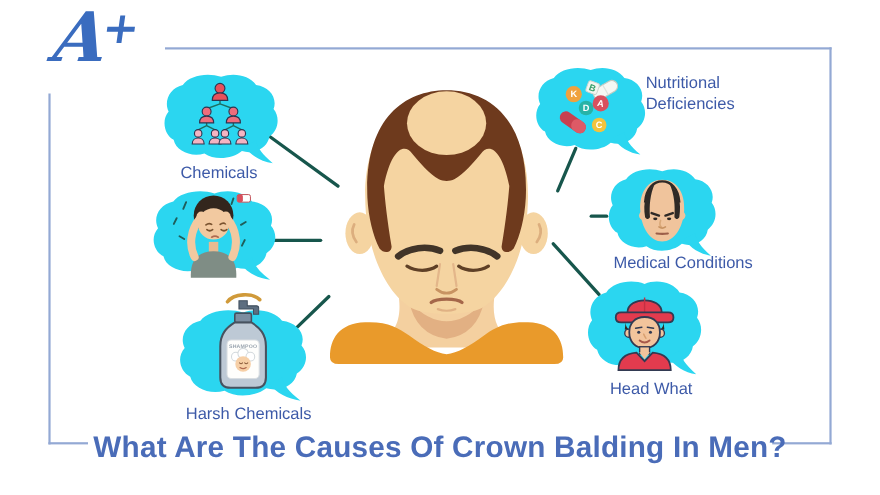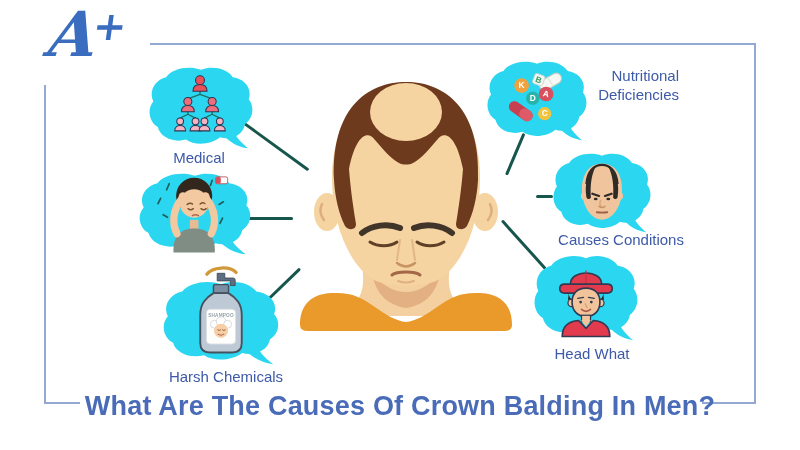--- a/index.html
+++ b/index.html
@@ -126,21 +126,21 @@
           <circle cx="43" cy="77" r="5.3"></circle>
             <path d="M34.5,92 C34.5,86 39,83.5 43,83.5 C47,83.5 51.5,86 51.5,92 Z"></path>
           <circle cx="57" cy="77" r="5.3"></circle>
             <path d="M48.5,92 C48.5,86 53,83.5 57,83.5 C61,83.5 65.5,86 65.5,92 Z"></path>
           <circle cx="81" cy="77" r="5.3"></circle>
             <path d="M72.5,92 C72.5,86 77,83.5 81,83.5 C85,83.5 89.5,86 89.5,92 Z"></path>
         </g>
       </g>
     </svg>
   </div>
-  <div class="lbl" style="left:144px;top:148px;width:110px;">Medical</div>
+  <div class="lbl" style="left:144px;top:148px;width:110px;">Chemicals</div>
 
   <div class="bubble" style="left:138px;top:170px;width:114px;height:88px;">
     <svg class="cloud" viewBox="0 0 140 120" preserveAspectRatio="none">
       <path class="cloud-fill" d="M70,8 C85,2 104,6 112,18 C128,20 138,34 133,48 C141,58 139,74 128,82 C126,96 110,105 95,100 C84,110 62,112 50,103 C34,108 16,100 13,86 C2,80 -2,62 7,51 C1,38 8,22 24,18 C32,6 54,2 70,8 Z"></path>
       <path class="cloud-fill" d="M98,94 C106,106 118,113 132,115 C119,104 114,96 112,87 Z"></path>
     </svg>
     <svg class="icon-svg" style="left:12px;top:0px;" width="90" height="86" viewBox="0 0 100 100">
       <g stroke="#1d4a42" stroke-width="2" stroke-linecap="round" opacity=".85">
         <path d="M20,16 L17,23"></path>
           <path d="M10,33 L7,39"></path>
@@ -221,21 +221,21 @@
       <circle cx="44" cy="46" r="9.5" fill="#27b3a7"></circle>
       <circle cx="63" cy="40" r="10.5" fill="#d8505e"></circle>
       <circle cx="61" cy="68" r="9.5" fill="#f2c33e"></circle>
       <text class="vit" x="28" y="32" fill="#ffffff">K</text>
       <text class="vit" x="52.5" y="24" fill="#3aa06a" transform="rotate(20 52.5 19.5)">B</text>
       <text class="vit" x="44" y="50" fill="#ffffff">D</text>
       <text class="vit" x="63" y="44" fill="#ffffff" transform="rotate(12 63 40)">A</text>
       <text class="vit" x="61" y="72" fill="#ffffff">C</text>
     </svg>
   </div>
-  <div class="lbl" style="left:587px;top:66px;width:92px;text-align:right;">Nutritional Deficiencies</div>
+  <div class="lbl" style="left:587px;top:66px;width:92px;text-align:left;">Nutritional Deficiencies</div>
 
   <div class="bubble" style="left:552px;top:150px;width:100px;height:86px;">
     <svg class="cloud" viewBox="0 0 140 120" preserveAspectRatio="none">
       <path class="cloud-fill" d="M70,8 C85,2 104,6 112,18 C128,20 138,34 133,48 C141,58 139,74 128,82 C126,96 110,105 95,100 C84,110 62,112 50,103 C34,108 16,100 13,86 C2,80 -2,62 7,51 C1,38 8,22 24,18 C32,6 54,2 70,8 Z"></path>
       <path class="cloud-fill" d="M98,94 C106,106 118,113 132,115 C119,104 114,96 112,87 Z"></path>
     </svg>
     <svg class="icon-svg" style="left:13px;top:3px;" width="74" height="80" viewBox="0 0 100 100">
       <circle cx="27" cy="54" r="5.5" fill="#f0c49c"></circle>
       <circle cx="73" cy="54" r="5.5" fill="#f0c49c"></circle>
       <path d="M50,10 C68,10 78,26 77,47 C76,70 64,86 50,86 C36,86 24,70 23,47 C22,26 32,10 50,10 Z" fill="#f0c49c"></path>
@@ -246,21 +246,21 @@
         <path d="M37,51 L46,54"></path>
           <path d="M63,51 L54,54"></path>
       </g>
       <ellipse cx="41.5" cy="58" rx="2.6" ry="1.7" fill="#2f2a26"></ellipse>
       <ellipse cx="58.5" cy="58" rx="2.6" ry="1.7" fill="#2f2a26"></ellipse>
       <path d="M48,60 Q46,66 49,68" stroke="#d9a878" stroke-width="2" fill="none" stroke-linecap="round"></path>
       <path d="M46,68 Q50,71 54,68" stroke="#c89362" stroke-width="2" fill="none" stroke-linecap="round"></path>
       <path d="M43,76 Q50,77 57,76" stroke="#9c5f49" stroke-width="2.5" fill="none" stroke-linecap="round"></path>
     </svg>
   </div>
-  <div class="lbl" style="left:540px;top:230px;width:162px;">Causes Conditions</div>
+  <div class="lbl" style="left:540px;top:230px;width:162px;">Medical Conditions</div>
 
   <div class="bubble" style="left:533px;top:252px;width:106px;height:92px;">
     <svg class="cloud" viewBox="0 0 140 120" preserveAspectRatio="none">
       <path class="cloud-fill" d="M70,8 C85,2 104,6 112,18 C128,20 138,34 133,48 C141,58 139,74 128,82 C126,96 110,105 95,100 C84,110 62,112 50,103 C34,108 16,100 13,86 C2,80 -2,62 7,51 C1,38 8,22 24,18 C32,6 54,2 70,8 Z"></path>
       <path class="cloud-fill" d="M98,94 C106,106 118,113 132,115 C119,104 114,96 112,87 Z"></path>
     </svg>
     <svg class="icon-svg" style="left:12px;top:4px;" width="82" height="84" viewBox="0 0 100 100">
       <path d="M31,33 C31,15 69,15 69,33 L69,36 L31,36 Z" fill="#e23b4e" stroke="#323a52" stroke-width="2"></path>
       <line x1="50" y1="16.5" x2="50" y2="33" stroke="#c33043" stroke-width="1.5"></line>
       <path d="M24,33 L76,33 Q82,33 82,38.5 Q82,44 76,44 L24,44 Q18,44 18,38.5 Q18,33 24,33 Z" fill="#e23b4e" stroke="#323a52" stroke-width="2"></path>

